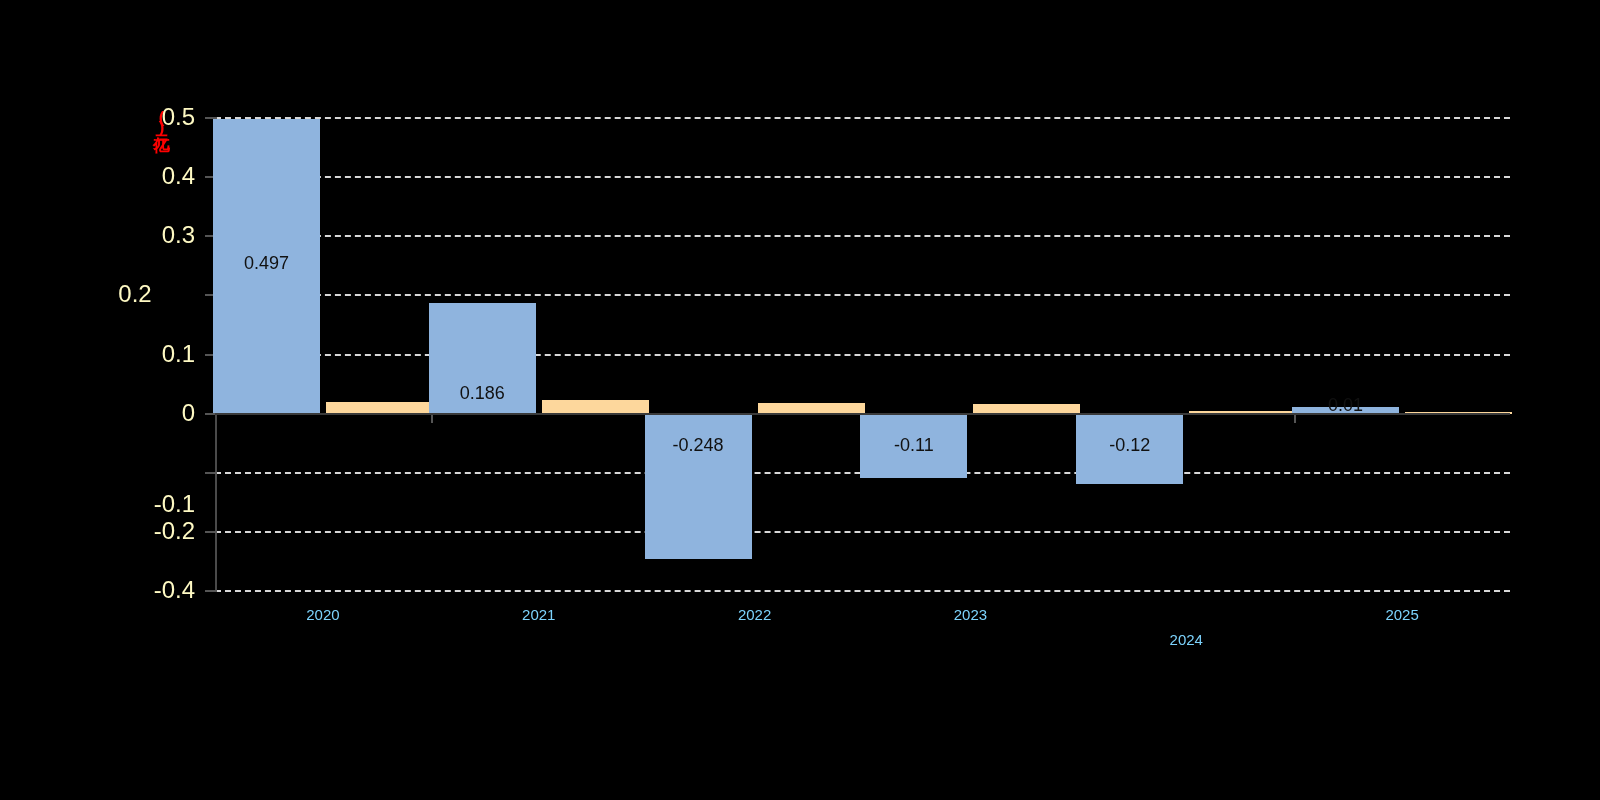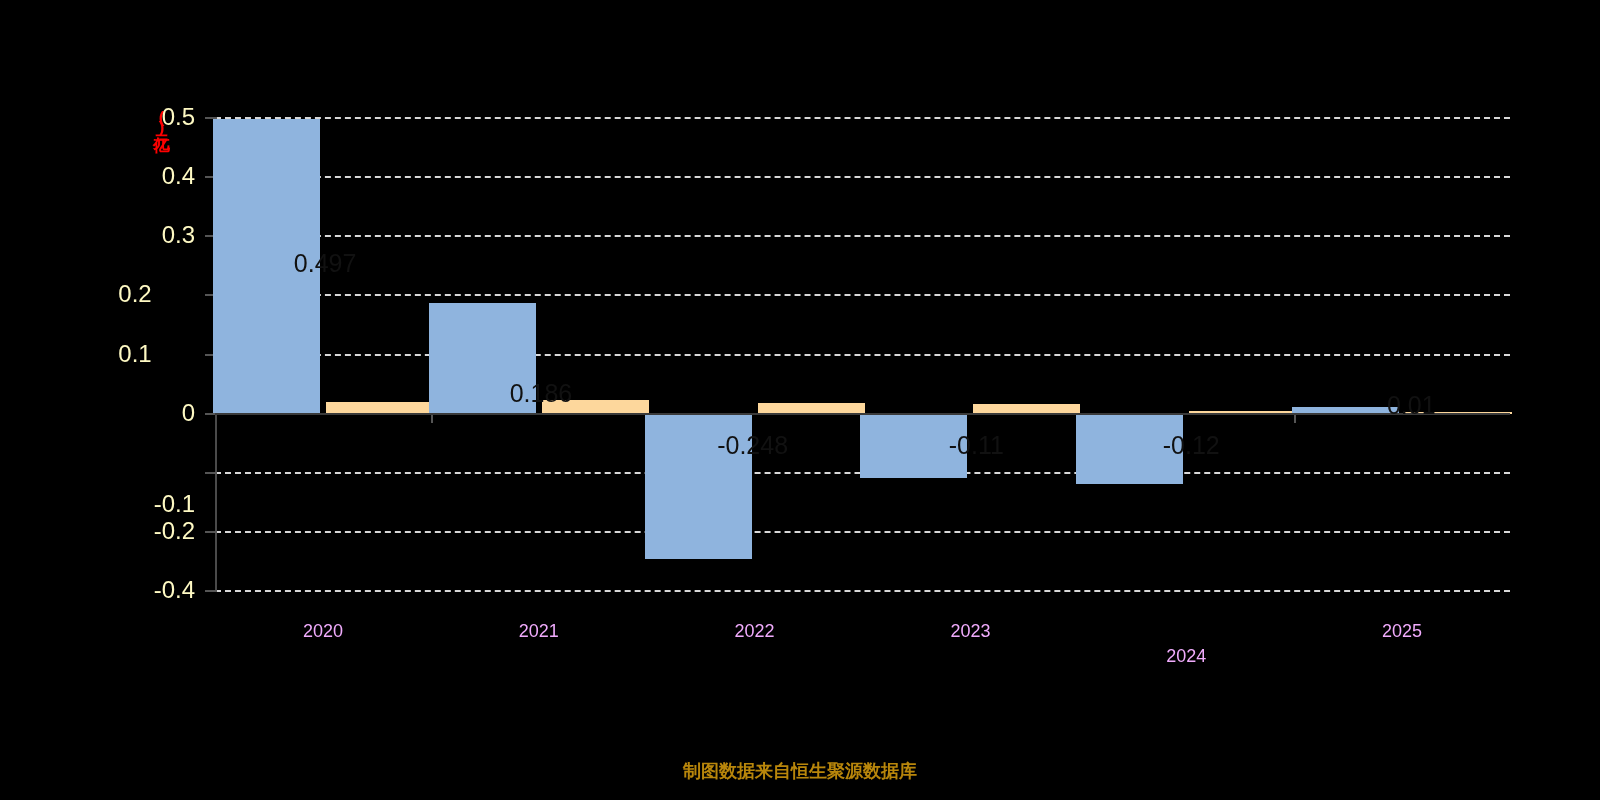--- a/index.html
+++ b/index.html
@@ -95,40 +95,40 @@
   
   .x-tick {
     position: absolute;
     top: 411px;
     width: 0;
     height: 12px;
     border-left: 2px solid #555555;
   }
   .x-tick-label {
     position: absolute;
-    top: 618px;
+    top: 602px;
     width: 200px;
     margin-left: -100px;
     text-align: center;
+    font-size: 15px;
+    color: #7dd3fc;
+    line-height: 26px;
+    white-space: nowrap;
+  }
+
+  
+  .bar {
+    position: absolute;
+    z-index: 2;
+  }
+  .bar-label {
+    position: absolute;
     font-size: 18px;
-    color: #f0abfc;
-    line-height: 26px;
-    white-space: nowrap;
-  }
-
-  
-  .bar {
-    position: absolute;
-    z-index: 2;
-  }
-  .bar-label {
-    position: absolute;
-    font-size: 25px;
     color: #111111;
-    text-align: right;
+    text-align: center;
     line-height: 28px;
     white-space: nowrap;
     z-index: 4;
     pointer-events: none;
   }
 
   
   .legend {
     position: absolute;
     left: 0;
@@ -197,21 +197,21 @@
   <div id="yticks-layer">
       <div class="y-tick" style="top: 117px;"></div>
       <div class="y-tick-label" style="top: 105px;">0.5</div>
       <div class="y-tick" style="top: 176.125px;"></div>
       <div class="y-tick-label" style="top: 164.125px;">0.4</div>
       <div class="y-tick" style="top: 235.25px;"></div>
       <div class="y-tick-label" style="top: 223.25px;">0.3</div>
       <div class="y-tick" style="top: 294.375px;"></div>
       <div class="y-tick-label" style="top: 282.375px; text-align: center;">0.2</div>
       <div class="y-tick" style="top: 353.5px;"></div>
-      <div class="y-tick-label" style="top: 341.5px; text-align: center;">0.1</div>
+      <div class="y-tick-label" style="top: 341.5px;">0.1</div>
       <div class="y-tick" style="top: 412.625px;"></div>
       <div class="y-tick-label" style="top: 400.625px;">0</div>
       <div class="y-tick" style="top: 471.75px;"></div>
       <div class="y-tick-label" style="top: 459.75px; margin-top: 32px;">-0.1</div>
       <div class="y-tick" style="top: 530.875px;"></div>
       <div class="y-tick-label" style="top: 518.875px;">-0.2</div>
       <div class="y-tick" style="top: 590px;"></div>
       <div class="y-tick-label" style="top: 578px;">-0.4</div>
     </div>
   <div id="xticks-layer">
@@ -246,15 +246,14 @@
   <div id="xlabels-layer">
       <div class="x-tick-label" style="left: 322.917px;">2020</div>
       <div class="x-tick-label" style="left: 538.75px;">2021</div>
       <div class="x-tick-label" style="left: 754.583px;">2022</div>
       <div class="x-tick-label" style="left: 970.417px;">2023</div>
       <div class="x-tick-label" style="left: 1186.25px; margin-top: 25px;">2024</div>
       <div class="x-tick-label" style="left: 1402.08px;">2025</div>
     </div>
 
 
-  <div class="footer-note">制图数据来自恒生聚源数据库</div>
 
 </div>
 
 </body></html>

